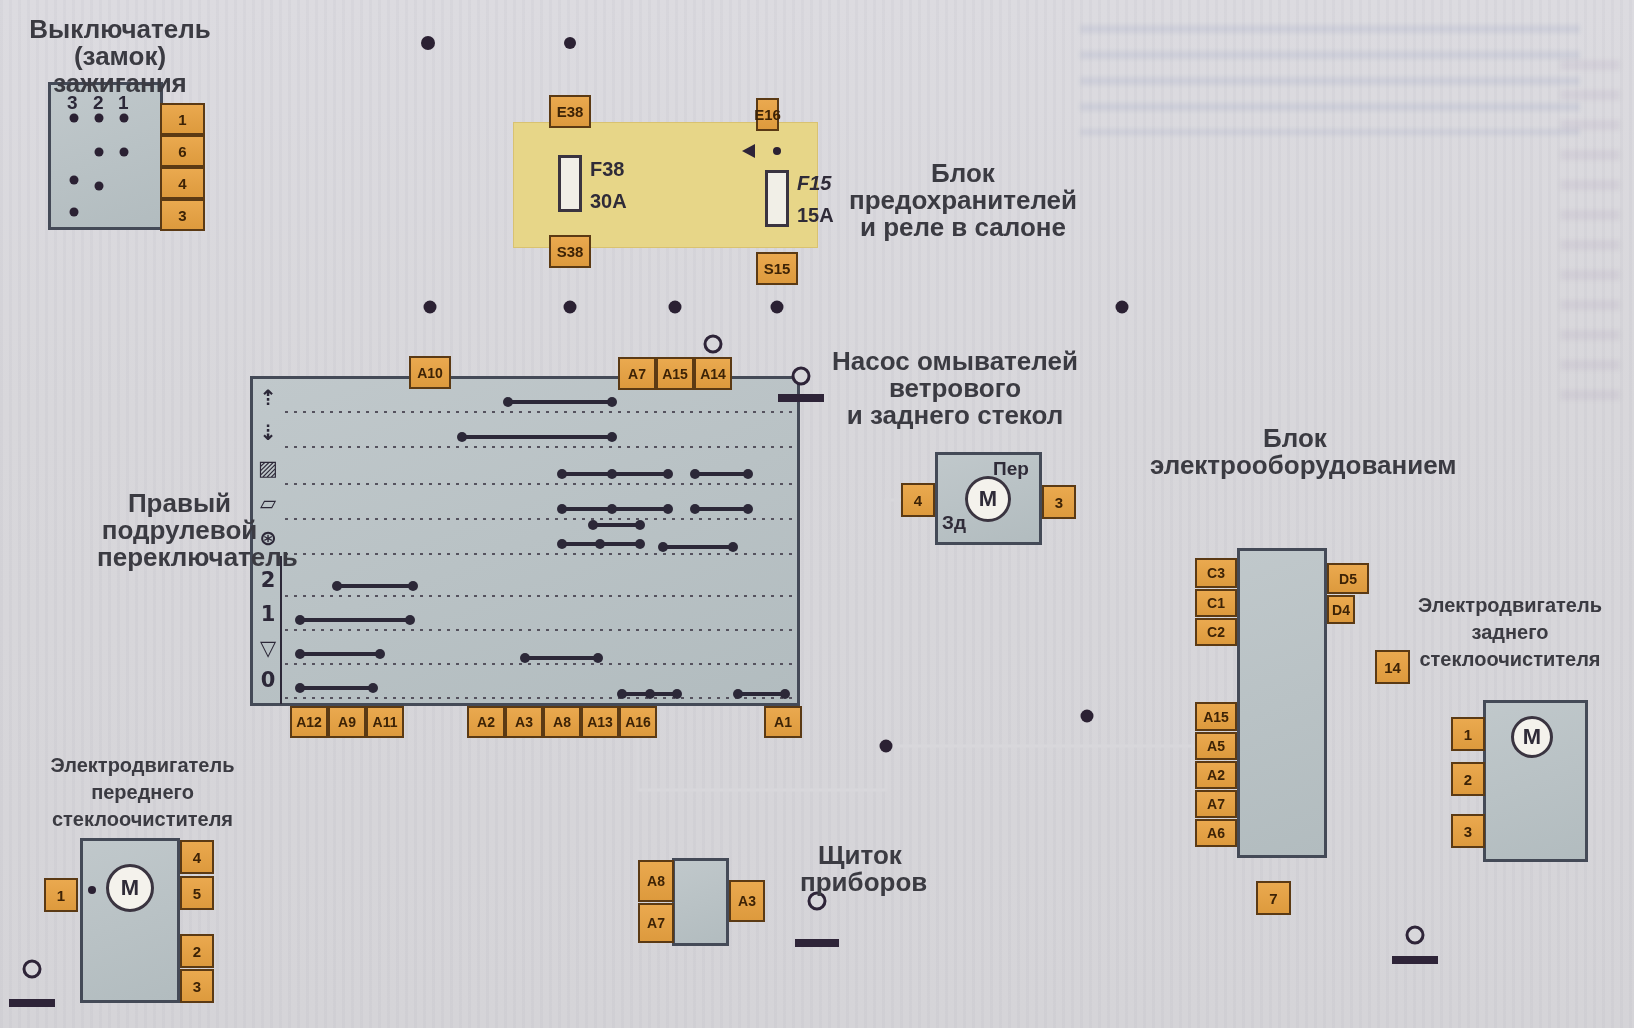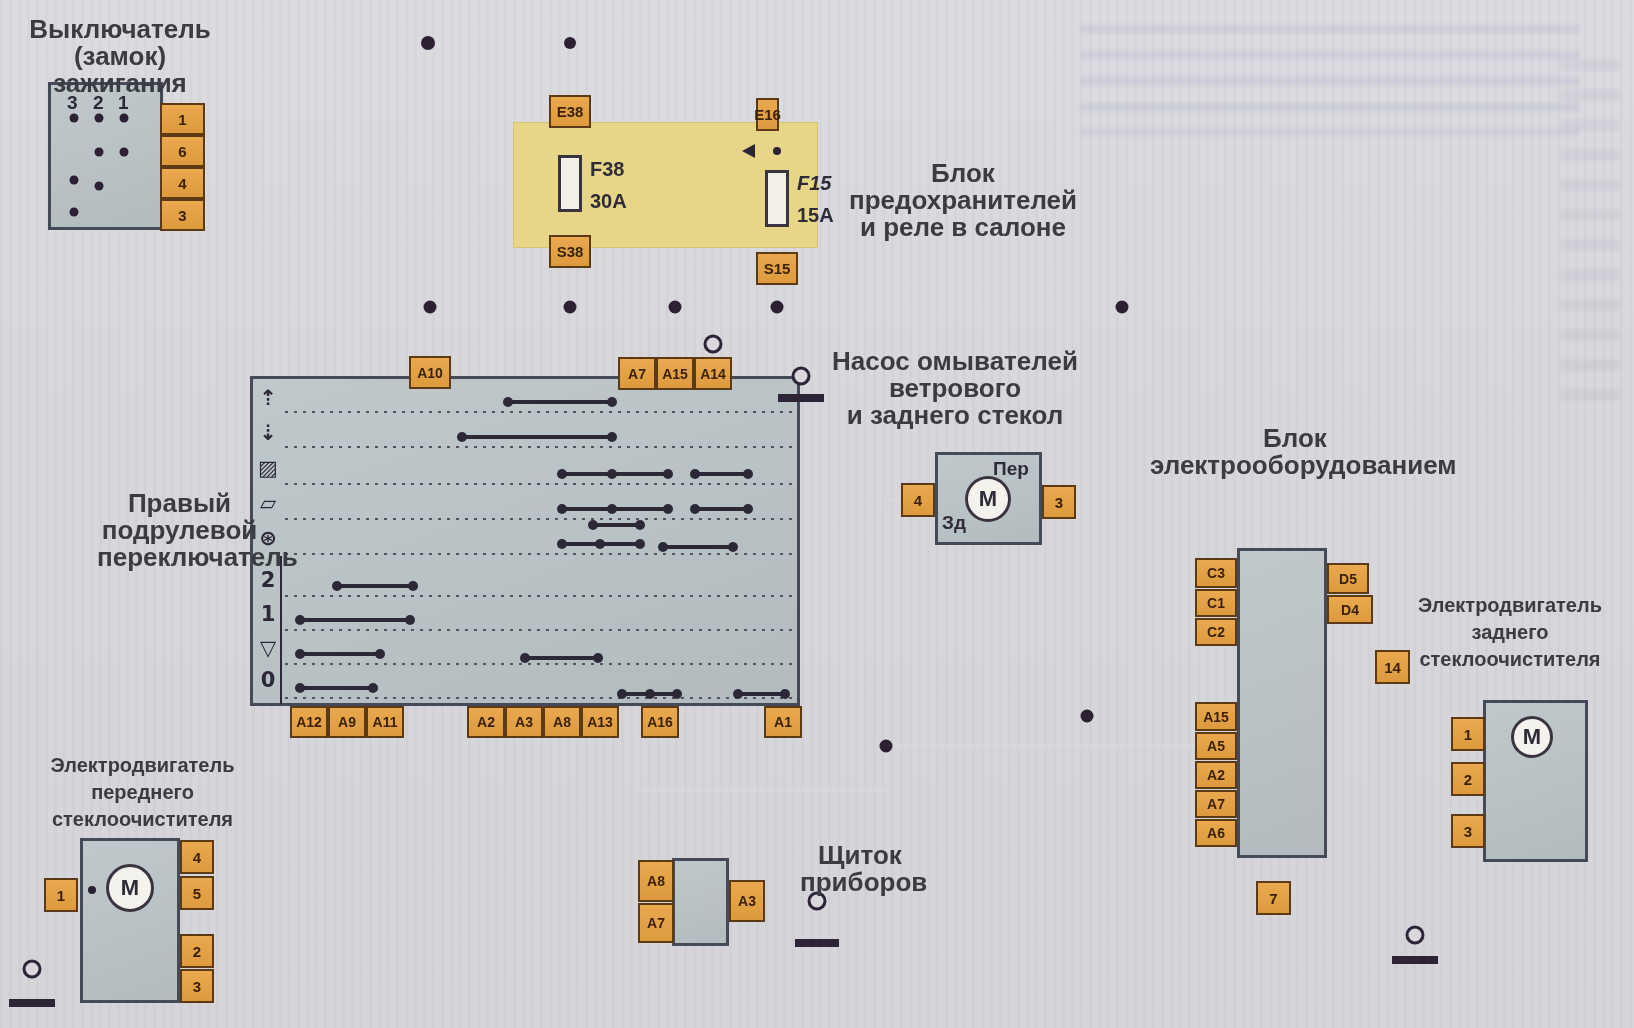--- a/index.html
+++ b/index.html
@@ -235,21 +235,21 @@
   <div class="term small" style="left:618px;top:357px;width:38px;height:33px;">A7</div>
   <div class="term small" style="left:656px;top:357px;width:38px;height:33px;">A15</div>
   <div class="term small" style="left:694px;top:357px;width:38px;height:33px;">A14</div>
   <div class="term small" style="left:290px;top:706px;width:38px;height:32px;">A12</div>
   <div class="term small" style="left:328px;top:706px;width:38px;height:32px;">A9</div>
   <div class="term small" style="left:366px;top:706px;width:38px;height:32px;">A11</div>
   <div class="term small" style="left:467px;top:706px;width:38px;height:32px;">A2</div>
   <div class="term small" style="left:505px;top:706px;width:38px;height:32px;">A3</div>
   <div class="term small" style="left:543px;top:706px;width:38px;height:32px;">A8</div>
   <div class="term small" style="left:581px;top:706px;width:38px;height:32px;">A13</div>
-  <div class="term small" style="left:619px;top:706px;width:38px;height:32px;margin-left:22px;">A16</div>
+  <div class="term small" style="left:619px;top:706px;width:38px;height:32px;">A16</div>
   <div class="term small" style="left:764px;top:706px;width:38px;height:32px;">A1</div>
 
   <div class="rowicon" style="left:251px;top:384px;">⇡</div>
   <div class="rowicon" style="left:251px;top:419px;">⇣</div>
   <div class="rowicon" style="left:251px;top:454px;">▨</div>
   <div class="rowicon" style="left:251px;top:489px;">▱</div>
   <div class="rowicon" style="left:251px;top:524px;">⊛</div>
   <div class="rowicon" style="left:251px;top:566px;">2</div>
   <div class="rowicon" style="left:251px;top:600px;">1</div>
   <div class="rowicon" style="left:251px;top:634px;">▽</div>
@@ -272,21 +272,21 @@
   </div>
   <div class="term small" style="left:1195px;top:558px;width:42px;height:30px;">C3</div>
   <div class="term small" style="left:1195px;top:589px;width:42px;height:28px;">C1</div>
   <div class="term small" style="left:1195px;top:618px;width:42px;height:28px;">C2</div>
   <div class="term small" style="left:1195px;top:702px;width:42px;height:29px;">A15</div>
   <div class="term small" style="left:1195px;top:732px;width:42px;height:28px;">A5</div>
   <div class="term small" style="left:1195px;top:761px;width:42px;height:28px;">A2</div>
   <div class="term small" style="left:1195px;top:790px;width:42px;height:28px;">A7</div>
   <div class="term small" style="left:1195px;top:819px;width:42px;height:28px;">A6</div>
   <div class="term small" style="left:1327px;top:563px;width:42px;height:31px;">D5</div>
-  <div class="term small" style="left:1327px;top:595px;width:46px;height:29px;">D4</div>
+  <div class="term small" style="left:1327px;top:595px;width:28px;height:29px;">D4</div>
   <div class="term" style="left:1375px;top:650px;width:35px;height:34px;">14</div>
   <div class="term" style="left:1256px;top:881px;width:35px;height:34px;">7</div>
 
   <div class="lbl" style="left:1395px;top:592px;width:230px;font-size:20px;line-height:27px;">
     <span class="ln">Электродвигатель</span>
       <span class="ln">заднего</span>
       <span class="ln">стеклоочистителя</span>
   </div>
   <div class="motor" style="left:1511px;top:716px;width:42px;height:42px;">М</div>
   <div class="term" style="left:1451px;top:717px;width:34px;height:34px;">1</div>

